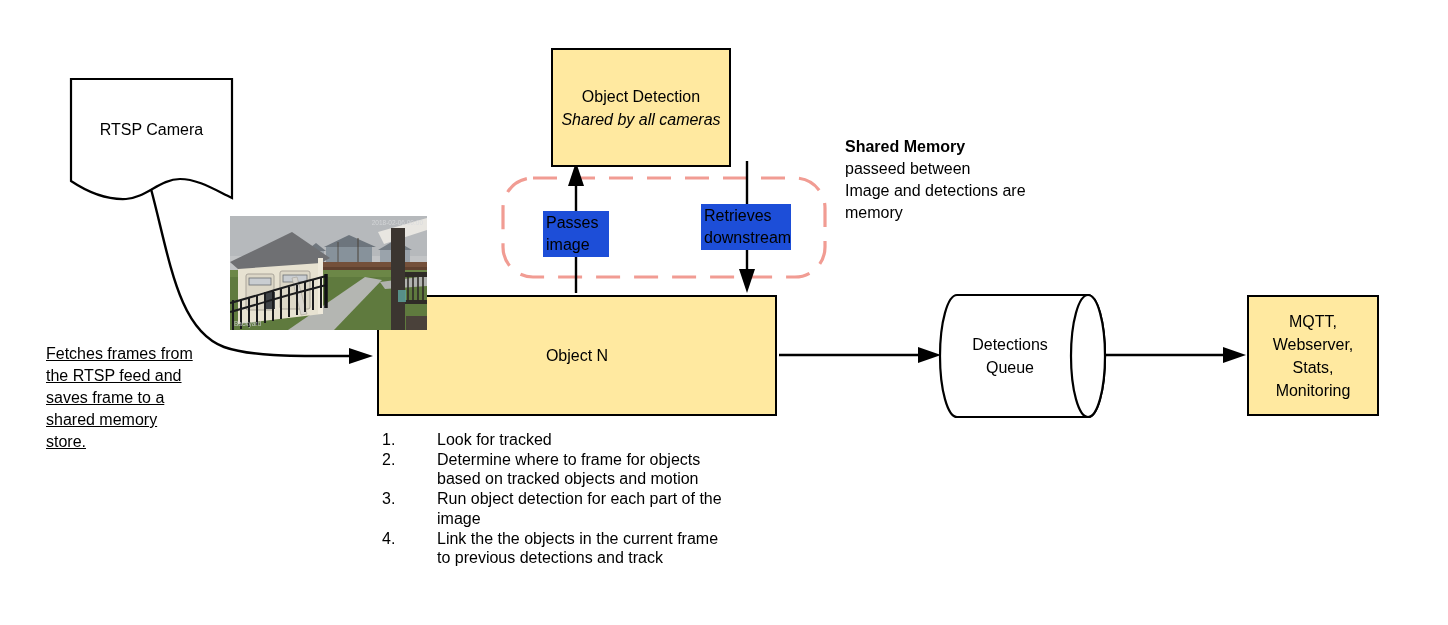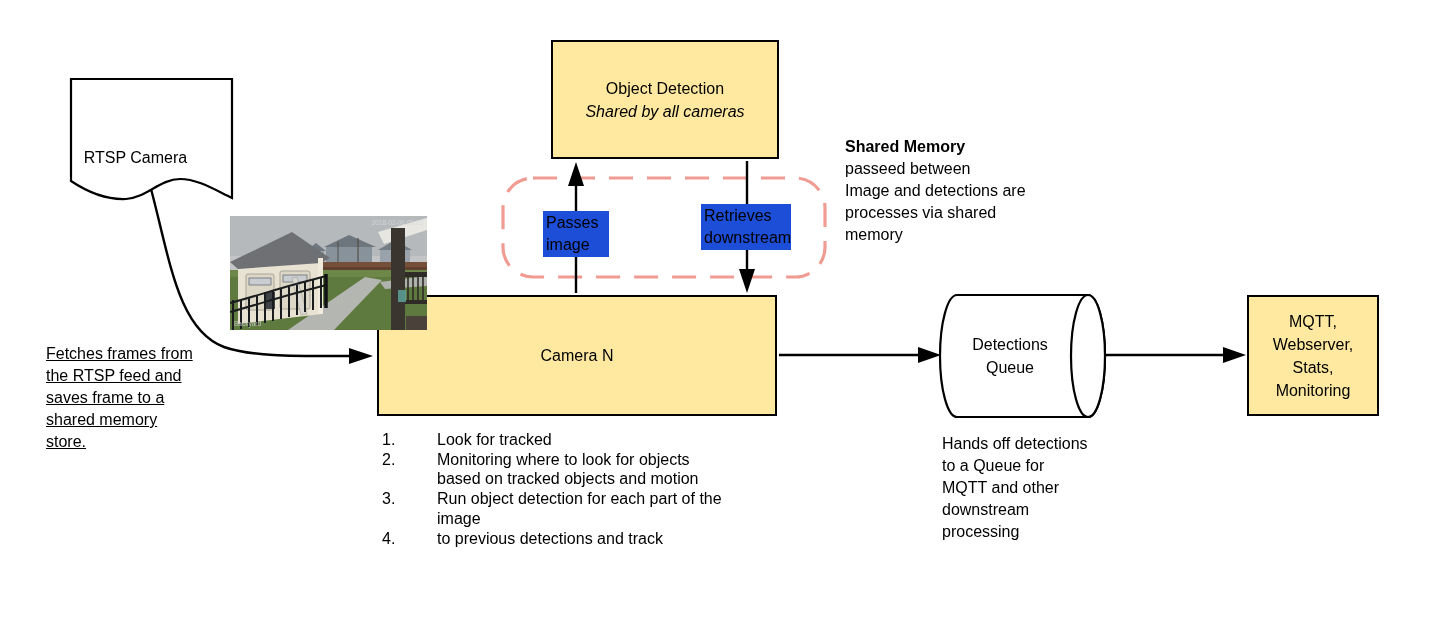--- a/index.html
+++ b/index.html
@@ -53,31 +53,31 @@
     <line x1="779" y1="355" x2="922" y2="355" stroke="#000000" stroke-width="2.4"></line>
     <polygon points="941,355 918,347 918,363" fill="#000000"></polygon>
 
     <path d="M 957 295 H 1088 A 17 61 0 0 1 1088 417 H 957 A 17 61 0 0 1 957 295 Z" fill="#ffffff" stroke="#000000" stroke-width="2.2"></path>
     <ellipse cx="1088" cy="356" rx="17" ry="61" fill="#ffffff" stroke="#000000" stroke-width="2.2"></ellipse>
 
     <line x1="1106" y1="355" x2="1226" y2="355" stroke="#000000" stroke-width="2.4"></line>
     <polygon points="1246,355 1223,347 1223,363" fill="#000000"></polygon>
   </svg>
 
-  <div class="shape-label" style="left:55px;top:79px;width:161px;height:100px;margin-top:28px;">
+  <div class="shape-label" style="left:71px;top:79px;width:161px;height:100px;">
     <span>RTSP Camera</span>
   </div>
 
-  <div class="node" style="left:551px;top:40px;width:228px;height:119px;">
+  <div class="node" style="left:551px;top:48px;width:180px;height:119px;">
     <div>Object Detection</div>
     <div class="subtitle">Shared by all cameras</div>
   </div>
 
   <div class="node" style="left:377px;top:295px;width:400px;height:121px;">
-    <div>Camera N</div>
+    <div>Object N</div>
   </div>
 
   <div class="node" style="left:1247px;top:295px;width:132px;height:121px;padding:0 6px;">
     <div>MQTT, Webserver, Stats, Monitoring</div>
   </div>
 
   <div class="shape-label" style="left:945px;top:295px;width:130px;height:121px;">
     <span style="width:100px;display:inline-block;">Detections Queue</span>
   </div>
 
@@ -158,54 +158,47 @@
     <div>the RTSP feed and</div>
     <div>saves frame to a</div>
     <div>shared memory</div>
     <div>store.</div>
   </div>
 
   <div class="note" style="left:845px;top:136px;">
     <div class="bold">Shared Memory</div>
     <div>passeed between</div>
     <div>Image and detections are</div>
-    <div>processes via shared</div>
     <div>memory</div>
   </div>
 
-  <div class="note" style="left:942px;top:433px;">
-    <div>Hands off detections</div>
-    <div>to a Queue for</div>
-    <div>MQTT and other</div>
-    <div>downstream</div>
-    <div>processing</div>
-  </div>
 
   <div class="steps" style="left:382px;top:430px;">
     <div class="step-row">
       <div class="step-num">1.</div>
       <div class="step-text">
         <div>Look for tracked</div>
       </div>
     </div>
     <div class="step-row">
       <div class="step-num">2.</div>
       <div class="step-text">
-        <div>Monitoring where to look for objects</div>
+        <div>Determine where to frame for objects</div>
         <div>based on tracked objects and motion</div>
       </div>
     </div>
     <div class="step-row">
       <div class="step-num">3.</div>
       <div class="step-text">
         <div>Run object detection for each part of the</div>
         <div>image</div>
       </div>
     </div>
     <div class="step-row">
       <div class="step-num">4.</div>
       <div class="step-text">
+        <div>Link the the objects in the current frame</div>
         <div>to previous detections and track</div>
       </div>
     </div>
   </div>
 
 </div>
 
 </body></html>

